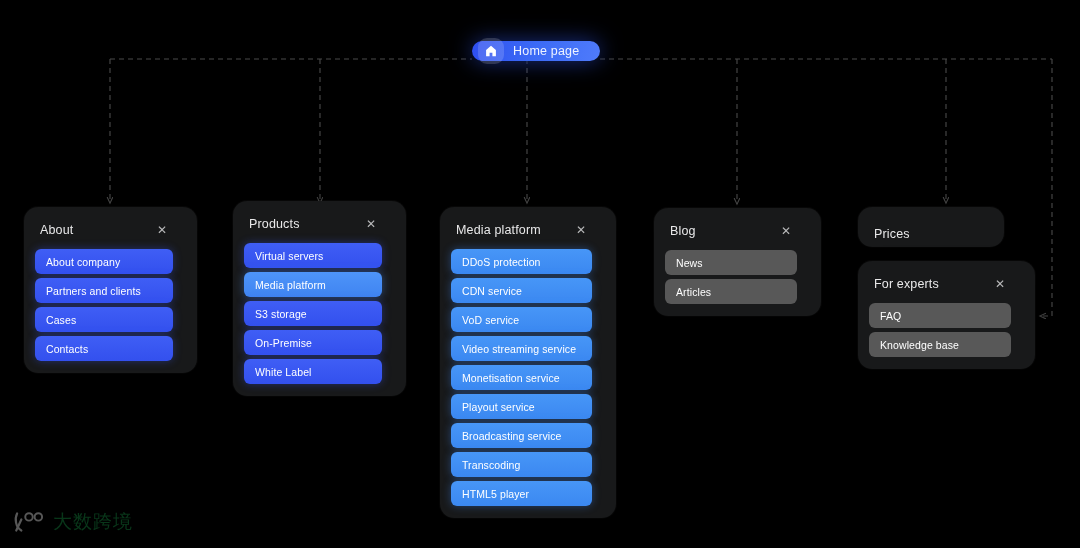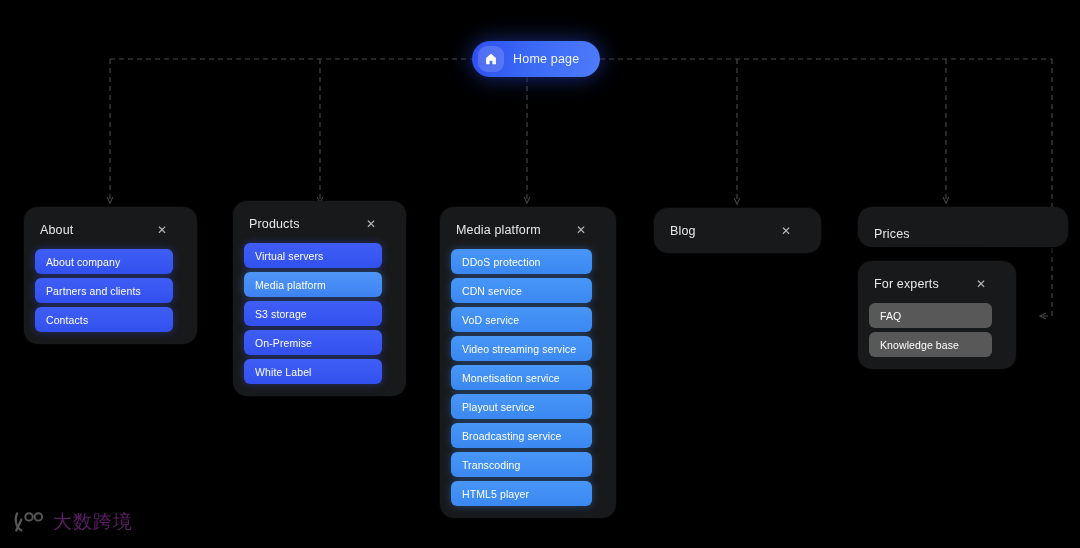--- a/index.html
+++ b/index.html
@@ -9,21 +9,21 @@
     font-family: "Liberation Sans", sans-serif;
     overflow: hidden;
   }
   #stage { position: relative; width: 1080px; height: 548px; background: #000; }
 
   svg.links { position: absolute; inset: 0; width: 1080px; height: 548px; pointer-events: none; }
 
   
   .home-pill {
     position: absolute; left: 472px; top: 41px;
-    width: 128px; height: 36px;
+    width: 128px; height: 20px;
     border-radius: 18px;
     background: linear-gradient(100deg, #2f4ff0 0%, #3b6af5 48%, #4f7bfb 100%);
     box-shadow: 0 0 22px rgba(48,86,240,.55), 0 2px 6px rgba(0,0,0,.6);
     display: flex; align-items: center; padding-left: 6px; gap: 9px;
   }
   .home-icon {
     width: 26px; height: 26px; border-radius: 9px;
     background: rgba(255,255,255,.16);
     display: flex; align-items: center; justify-content: center;
     flex: none;
@@ -69,34 +69,34 @@
 
   
   #card-about       { left: 24px;  top: 207px; width: 173px; }
   #shell-about      { left: 31px;  top: 214px; width: 173px; height: 163px; z-index: -1; }
   #card-products    { left: 233px; top: 201px; width: 173px; }
   #shell-products   { left: 240px; top: 214px; width: 173px; height: 192px; z-index: -1; }
   #card-media       { left: 440px; top: 207px; width: 176px; }
   #shell-media      { left: 447px; top: 214px; width: 176px; height: 307px; z-index: -1; }
   #card-blog        { left: 654px; top: 208px; width: 167px; }
   #shell-blog       { left: 661px; top: 215px; width: 167px; height: 102px; z-index: -1; }
-  #card-prices      { left: 858px; top: 207px; width: 210px; height: 40px; }
+  #card-prices      { left: 858px; top: 207px; width: 146px; height: 40px; }
   #shell-prices     { left: 865px; top: 214px; width: 177px; height: 40px; z-index: -1; }
-  #card-experts     { left: 858px; top: 261px; width: 158px; }
+  #card-experts     { left: 858px; top: 261px; width: 177px; }
   #shell-experts    { left: 865px; top: 268px; width: 177px; height: 134px; z-index: -1; }
 
   #card-prices .card-head { padding-top: 9px; }
 
   
   .watermark {
     position: absolute; left: 12px; top: 509px;
     display: flex; align-items: center; gap: 7px;
     opacity: .42;
   }
-  .wm-text { font-size: 19px; color: #d946ef; letter-spacing: 1px; font-family: "DejaVu Sans", sans-serif; }
+  .wm-text { font-size: 19px; color: #15803d; letter-spacing: 1px; font-family: "DejaVu Sans", sans-serif; }
 </style>
 </head>
 <body>
 
 <div id="stage">
 
   <svg class="links" viewBox="0 0 1080 548">
     <defs>
       <marker id="arw" markerWidth="7" markerHeight="7" refX="5.4" refY="3" orient="auto">
         <path d="M0,0.4 L5.6,3 L0,5.6" fill="none" stroke="#4a4a4a" stroke-width="1"></path>
@@ -138,20 +138,21 @@
   <div class="card-shell" id="shell-experts"></div>
 
   <div class="card" id="card-about">
       <div class="card-head">
         <span class="card-title">About</span>
         <span class="close-icon">✕</span>
       </div>
       <div class="items">
         <div class="item blue">About company</div>
         <div class="item blue">Partners and clients</div>
+        <div class="item blue">Cases</div>
         <div class="item blue">Contacts</div>
       </div>
     </div>
   <div class="card" id="card-products">
       <div class="card-head">
         <span class="card-title">Products</span>
         <span class="close-icon">✕</span>
       </div>
       <div class="items">
         <div class="item blue">Virtual servers</div>
@@ -176,20 +177,24 @@
         <div class="item sky">Broadcasting service</div>
         <div class="item sky">Transcoding</div>
         <div class="item sky">HTML5 player</div>
       </div>
     </div>
   <div class="card" id="card-blog">
       <div class="card-head">
         <span class="card-title">Blog</span>
         <span class="close-icon">✕</span>
       </div>
+      <div class="items">
+        <div class="item grey">News</div>
+        <div class="item grey">Articles</div>
+      </div>
     </div>
   <div class="card" id="card-prices">
       <div class="card-head">
         <span class="card-title">Prices</span>
       </div>
     </div>
   <div class="card" id="card-experts">
       <div class="card-head">
         <span class="card-title">For experts</span>
         <span class="close-icon">✕</span>

